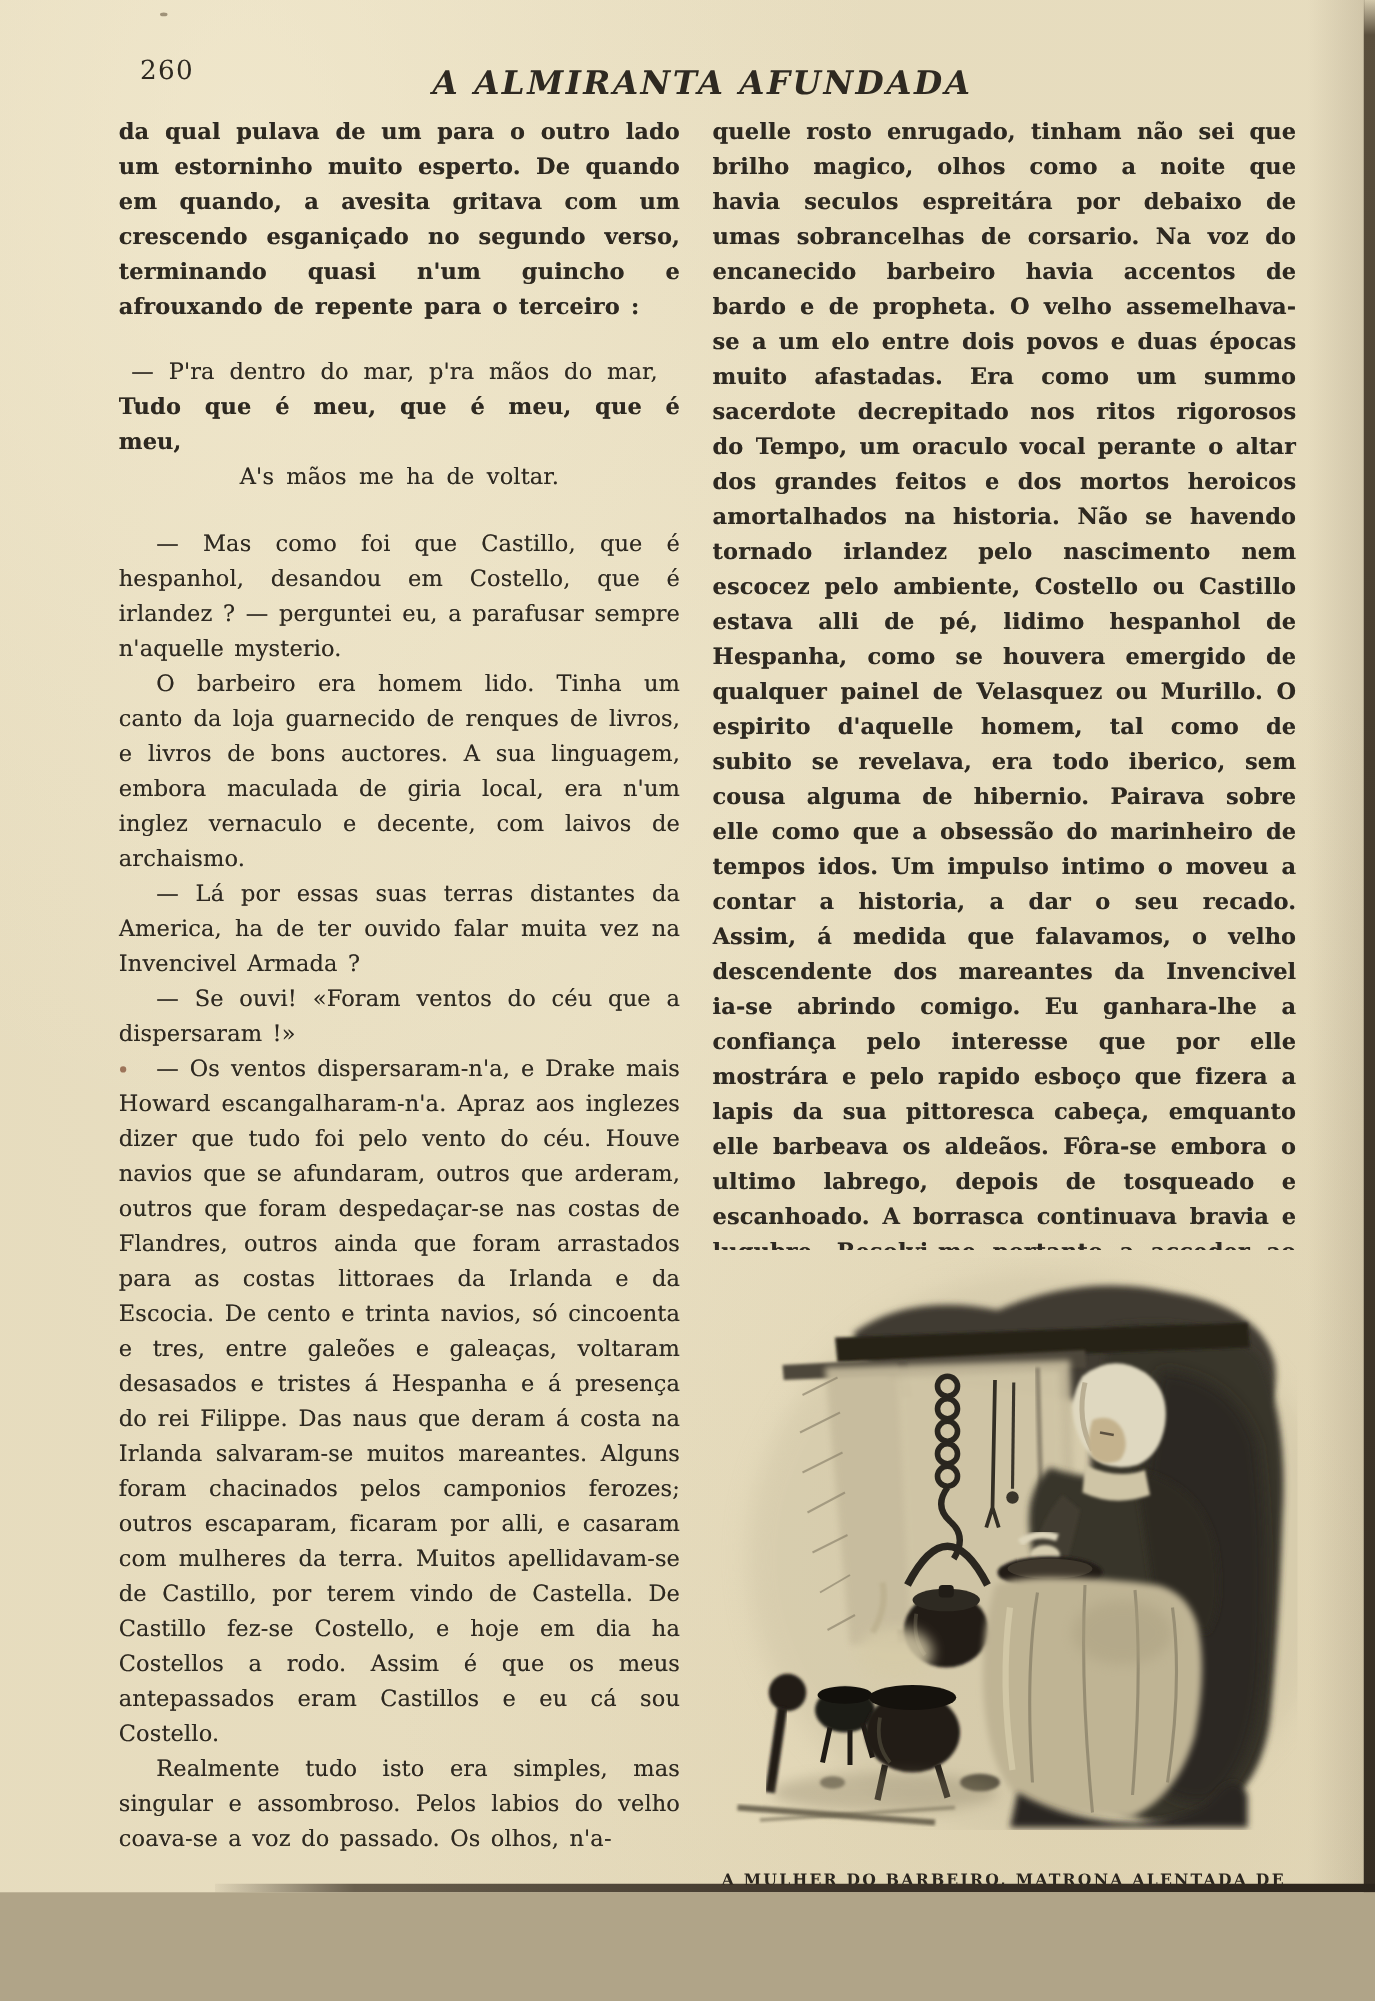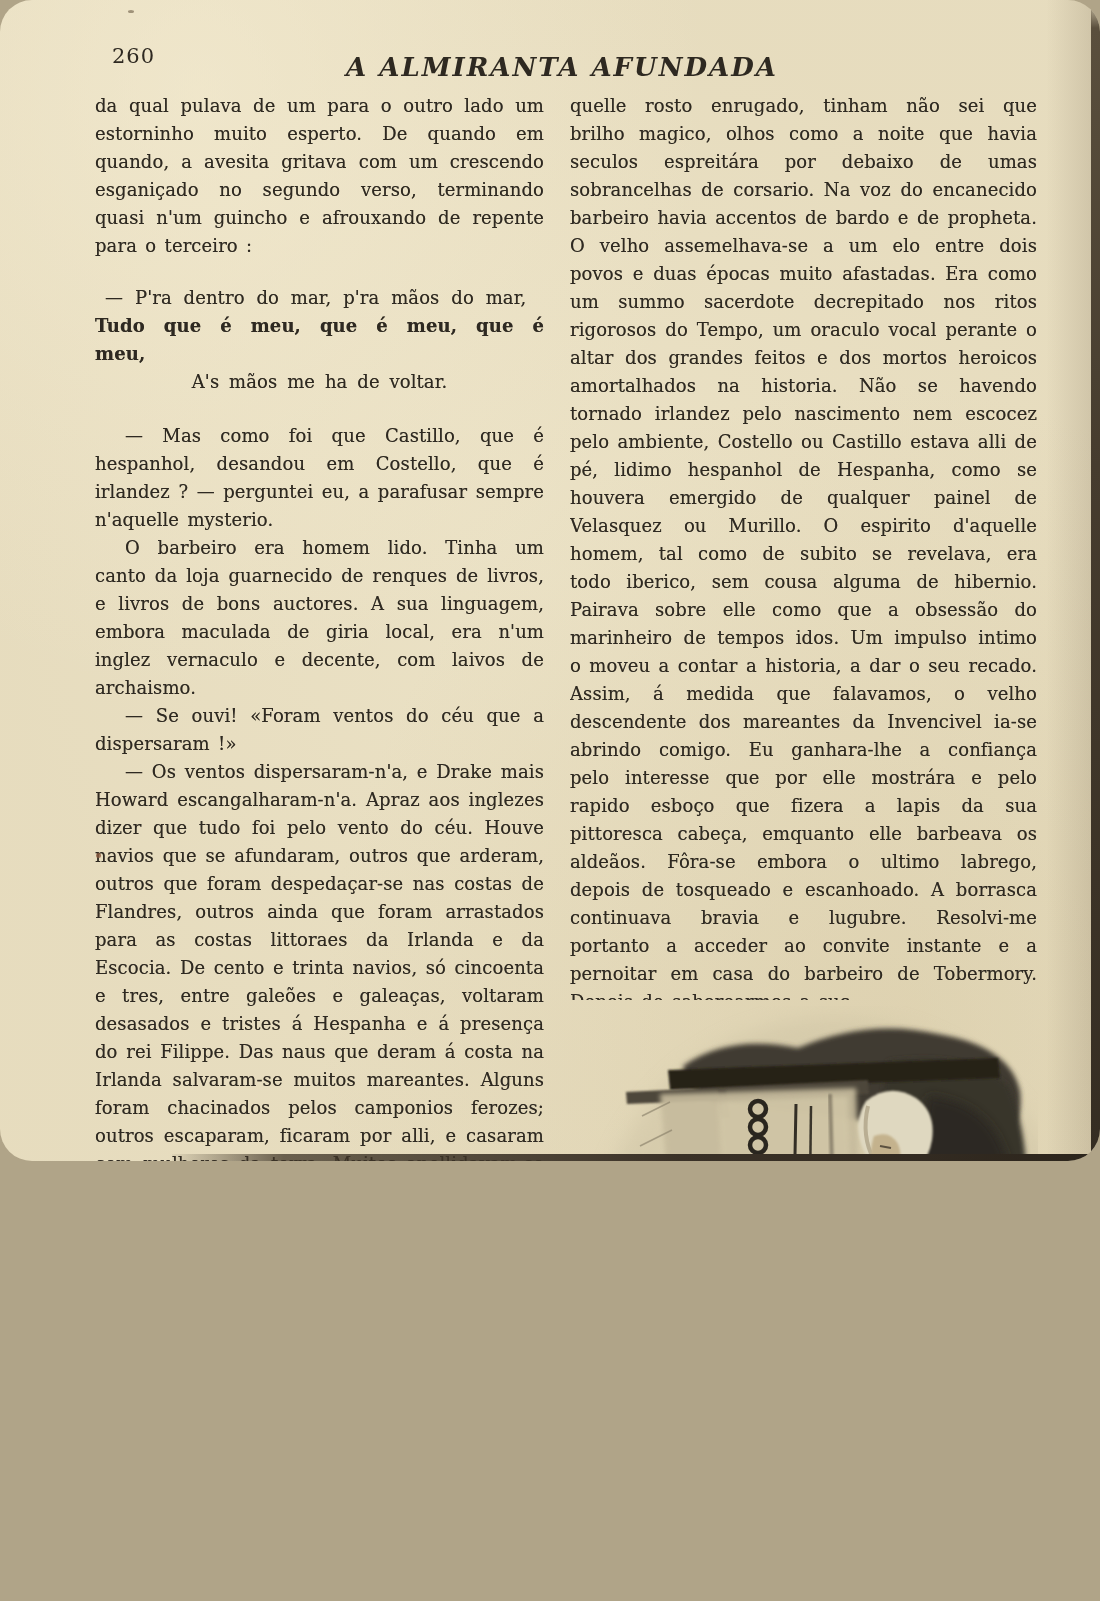--- a/index.html
+++ b/index.html
@@ -1,28 +1,27 @@
 <!DOCTYPE html>
 <html><head>
 <meta charset="utf-8">
 <style>
   html,body{margin:0;padding:0;background:#b0a488;}
   .page{
     position:relative;
-    width:1100px;height:1161px;
+    width:1100px;height:1514px;
     margin:0 auto;
     overflow:hidden;
     background:
       radial-gradient(ellipse at 18% 8%, rgba(248,240,215,0.5) 0%, rgba(248,240,215,0) 40%),
       radial-gradient(ellipse at 80% 90%, rgba(205,190,150,0.35) 0%, rgba(205,190,150,0) 45%),
       radial-gradient(ellipse at 50% 50%, rgba(240,232,205,0.35) 0%, rgba(222,210,175,0.15) 70%),
       #e8dec1;
     font-family:"DejaVu Serif","Liberation Serif",serif;
     color:#2e2921;
-    border-radius:32px;
   }
   .header-pagenum{
     position:absolute;left:112px;top:44px;
     font-size:21px;letter-spacing:1px;
   }
   .header-title{
     position:absolute;left:0;top:40px;width:1100px;
     text-align:center;
     font-size:26px;font-style:italic;font-weight:bold;
     letter-spacing:2px;
@@ -32,21 +31,21 @@
     position:absolute;
     text-align:justify;
     font-size:18px;line-height:28px;
     word-spacing:2.5px;letter-spacing:0.1px;
     overflow:hidden;
     text-shadow:0 0 0.5px rgba(46,41,33,0.55);
   }
   .col-left{left:95px;top:92px;width:449px;height:1455px;}
   .col-right{left:570px;top:92px;width:467px;height:908px;}
   .col p{margin:0;text-indent:30px;}
-  .col p.noindent{text-indent:0;}
+  .col p.noindent{text-indent:0;font-weight:bold;}
   .verse{margin:24px 0 26px 0;}
   .verse .vline1{padding-left:10px;word-spacing:6px;}
   .verse .vline2{word-spacing:7px;font-weight:bold;}
   .verse .vline3{text-align:center;word-spacing:4px;}
   .figure-wrap{
     position:absolute;left:568px;top:1006px;width:470px;margin:0;
   }
   .figcaption{
     margin-top:26px;
     text-align:center;
@@ -84,20 +83,21 @@
 
   <div class="col col-left">
     <p class="noindent">da qual pulava de um para o outro lado um estorninho muito esperto. De quando em quando, a avesita gritava com um crescendo esganiçado no segundo verso, terminando quasi n'um guincho e afrouxando de repente para o terceiro :</p>
     <div class="verse">
       <div class="vline1">— P'ra dentro do mar, p'ra mãos do mar,</div>
       <div class="vline2">Tudo que é meu, que é meu, que é meu,</div>
       <div class="vline3">A's mãos me ha de voltar.</div>
     </div>
     <p>— Mas como foi que Castillo, que é hespanhol, desandou em Costello, que é irlandez ? — perguntei eu, a parafusar sempre n'aquelle mysterio.</p>
     <p>O barbeiro era homem lido. Tinha um canto da loja guarnecido de renques de livros, e livros de bons auctores. A sua linguagem, embora maculada de giria local, era n'um inglez vernaculo e decente, com laivos de archaismo.</p>
+    <p>— Lá por essas suas terras distantes da America, ha de ter ouvido falar muita vez na Invencivel Armada ?</p>
     <p>— Se ouvi! «Foram ventos do céu que a dispersaram !»</p>
     <p>— Os ventos dispersaram-n'a, e Drake mais Howard escangalharam-n'a. Apraz aos inglezes dizer que tudo foi pelo vento do céu. Houve navios que se afundaram, outros que arderam, outros que foram despedaçar-se nas costas de Flandres, outros ainda que foram arrastados para as costas littoraes da Irlanda e da Escocia. De cento e trinta navios, só cincoenta e tres, entre galeões e galeaças, voltaram desasados e tristes á Hespanha e á presença do rei Filippe. Das naus que deram á costa na Irlanda salvaram-se muitos mareantes. Alguns foram chacinados pelos camponios ferozes; outros escaparam, ficaram por alli, e casaram com mulheres da terra. Muitos apellidavam-se de Castillo, por terem vindo de Castella. De Castillo fez-se Costello, e hoje em dia ha Costellos a rodo. Assim é que os meus antepassados eram Castillos e eu cá sou Costello.</p>
     <p>Realmente tudo isto era simples, mas singular e assombroso. Pelos labios do velho coava-se a voz do passado. Os olhos, n'a-</p>
   </div>
 
   <div class="col col-right">
     <p class="noindent">quelle rosto enrugado, tinham não sei que brilho magico, olhos como a noite que havia seculos espreitára por debaixo de umas sobrancelhas de corsario. Na voz do encanecido barbeiro havia accentos de bardo e de propheta. O velho assemelhava-se a um elo entre dois povos e duas épocas muito afastadas. Era como um summo sacerdote decrepitado nos ritos rigorosos do Tempo, um oraculo vocal perante o altar dos grandes feitos e dos mortos heroicos amortalhados na historia. Não se havendo tornado irlandez pelo nascimento nem escocez pelo ambiente, Costello ou Castillo estava alli de pé, lidimo hespanhol de Hespanha, como se houvera emergido de qualquer painel de Velasquez ou Murillo. O espirito d'aquelle homem, tal como de subito se revelava, era todo iberico, sem cousa alguma de hibernio. Pairava sobre elle como que a obsessão do marinheiro de tempos idos. Um impulso intimo o moveu a contar a historia, a dar o seu recado. Assim, á medida que falavamos, o velho descendente dos mareantes da Invencivel ia-se abrindo comigo. Eu ganhara-lhe a confiança pelo interesse que por elle mostrára e pelo rapido esboço que fizera a lapis da sua pittoresca cabeça, emquanto elle barbeava os aldeãos. Fôra-se embora o ultimo labrego, depois de tosqueado e escanhoado. A borrasca continuava bravia e lugubre. Resolvi-me portanto a acceder ao convite instante e a pernoitar em casa do barbeiro de Tobermory. Depois de saborearmos a suc-</p>
   </div>
 
   <figure class="figure-wrap">

